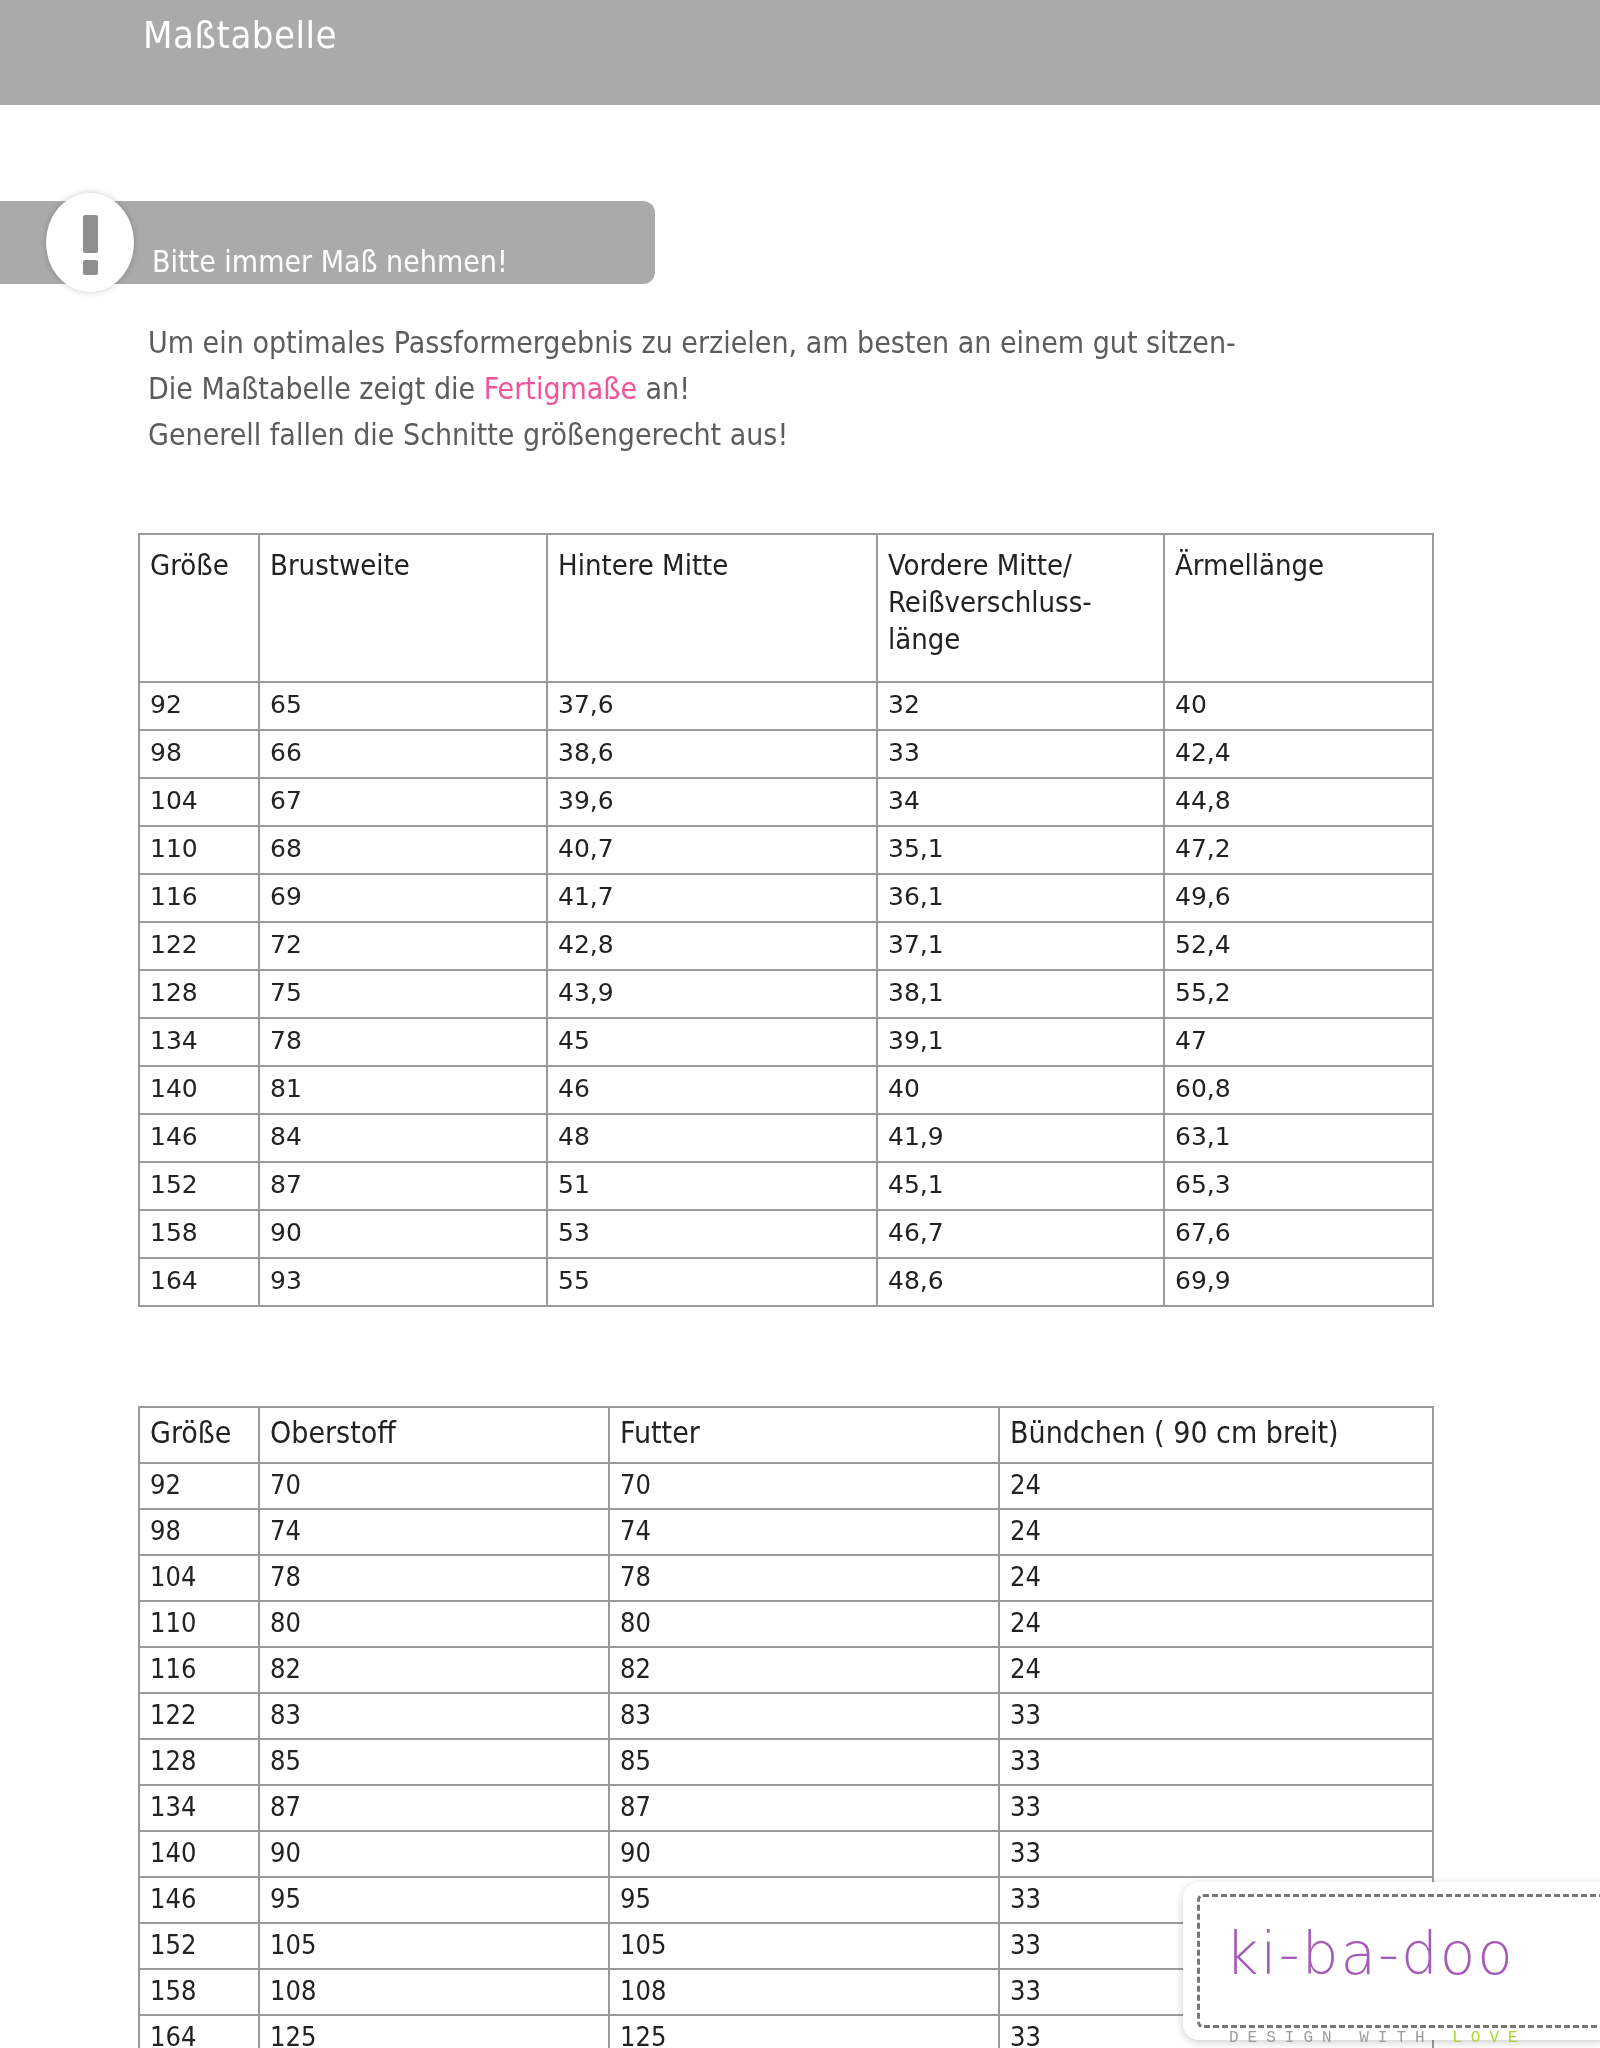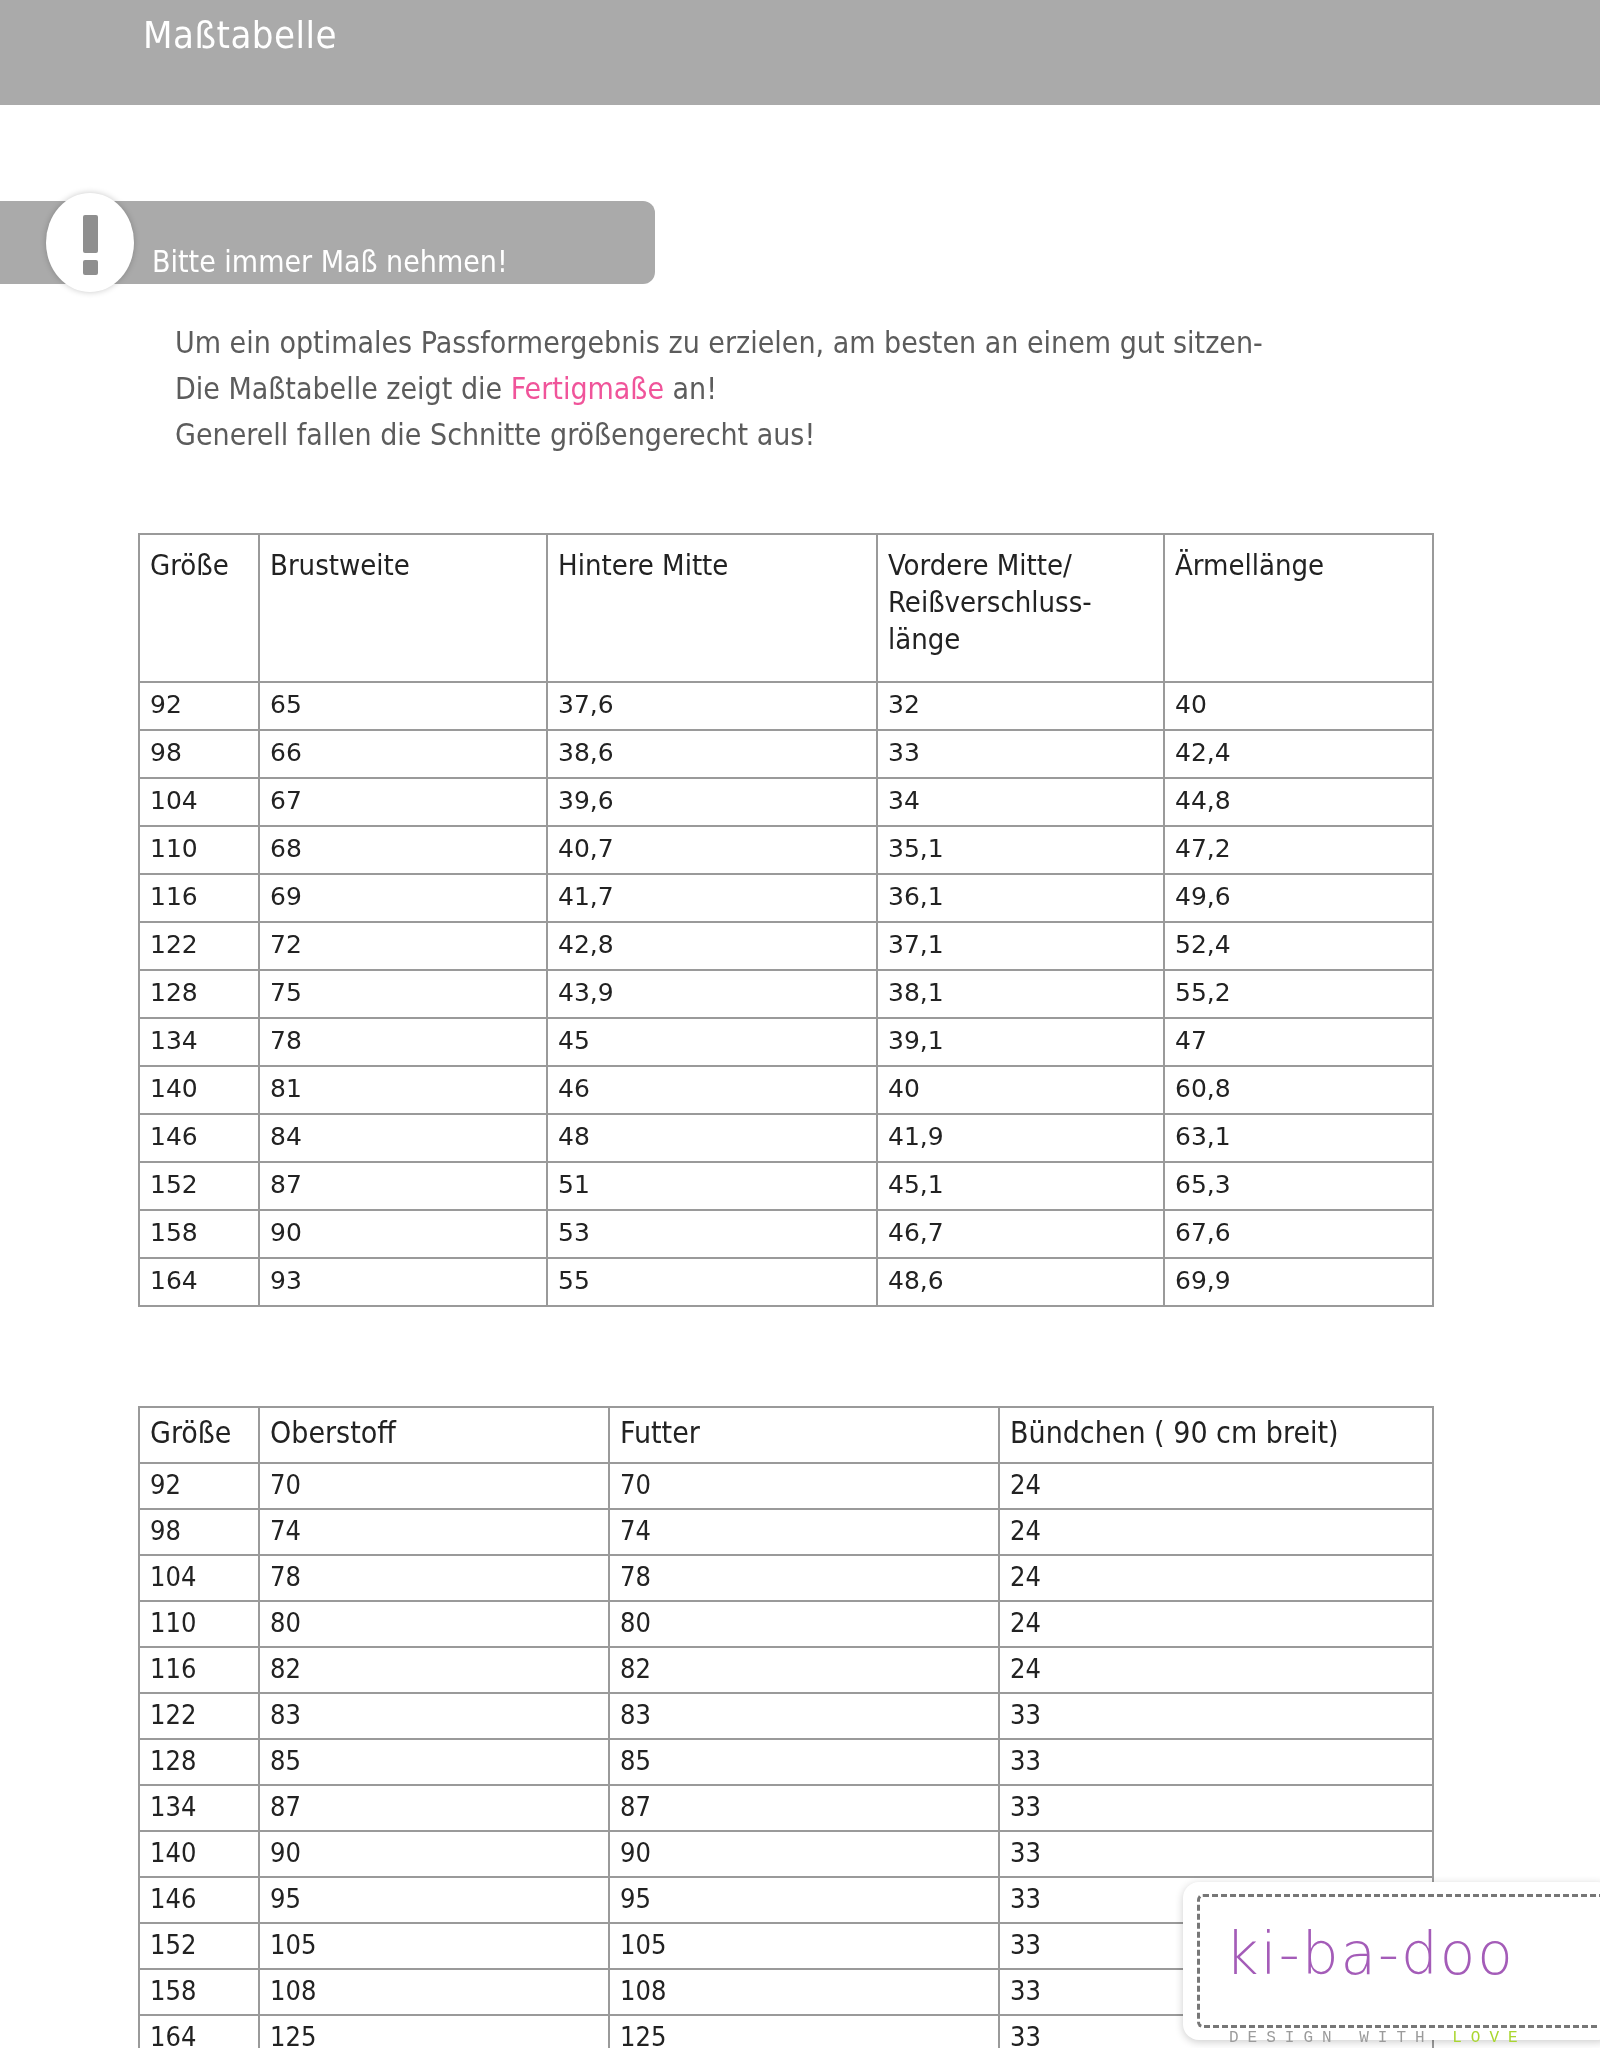--- a/index.html
+++ b/index.html
@@ -105,21 +105,21 @@
   
   .body-block {
     position: absolute;
     left: 148px;
     top: 320px;
     width: 1300px;
     font-size: 30px;
     color: #5c5c5c;
     line-height: 46px;
   }
-  .body-block div { white-space: nowrap; margin-left: 27px; }
+  .body-block div { white-space: nowrap; }
   .accent { color: #f0549a; }
 
   
   table.sheet {
     position: absolute;
     border-collapse: collapse;
     table-layout: fixed;
     background: #ffffff;
   }
   table.sheet td, table.sheet th {

